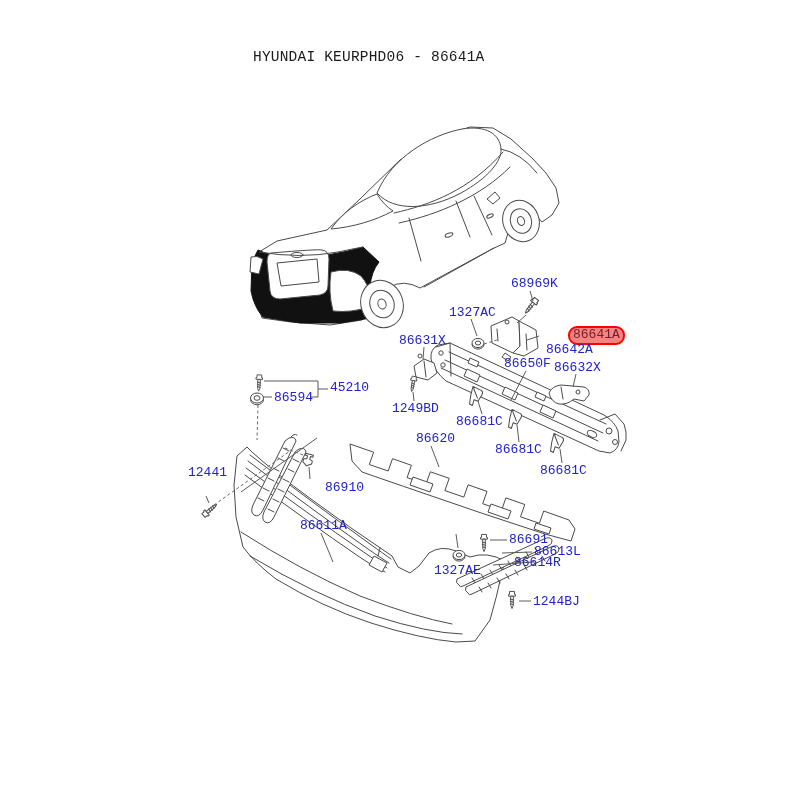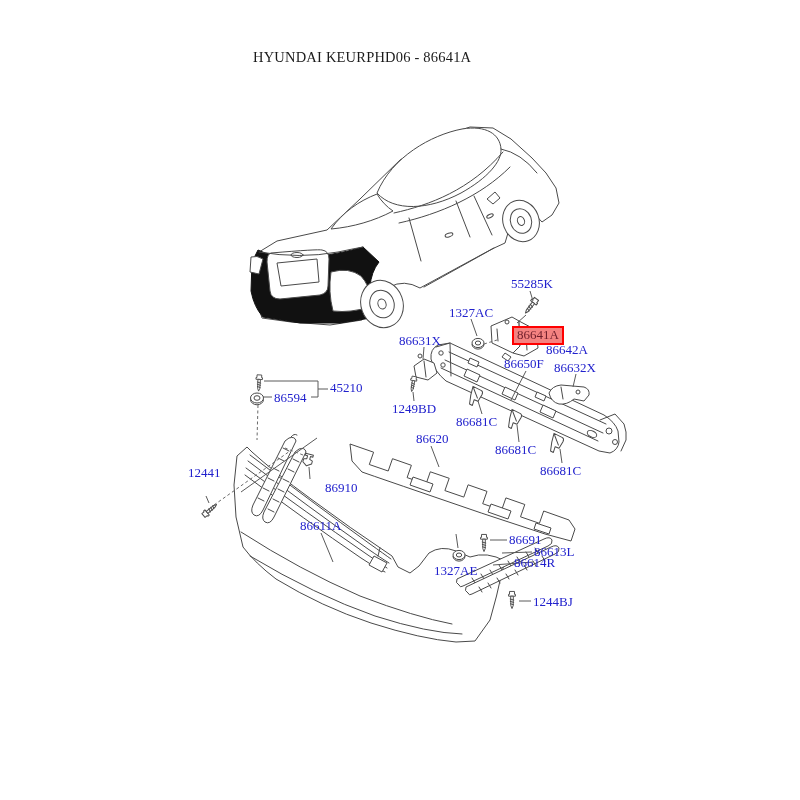--- a/index.html
+++ b/index.html
@@ -1,17 +1,17 @@
 <!DOCTYPE html>
 <html><head>
 <meta charset="utf-8">
 <style>
   html,body{margin:0;padding:0;background:#fff;}
   .page{position:relative;width:800px;height:800px;background:var(--page-bg,#fff);overflow:hidden;
-        font-family:Liberation Serif, serif;}
+        font-family:Liberation Mono, monospace;}
   .title{position:absolute;left:253px;top:49px;font-size:14.5px;color:#1a1a1a;letter-spacing:.2px;white-space:nowrap;}
   svg.art{position:absolute;left:0;top:0;}
   .labels{position:absolute;left:0;top:0;width:800px;height:800px;pointer-events:none;}
   .part-label{position:absolute;font-size:13px;line-height:1.05;color:var(--label-blue,#2121cd);
         white-space:nowrap;pointer-events:auto;cursor:pointer;}
   .part-label.highlighted{background:var(--hl-bg,#f48381);border:2px solid var(--hl-border,#ff0000);
         color:var(--hl-text,#6e1d2a);padding:0 3px 1px 3px;}
   .stroke{fill:none;stroke:#4a4a4a;stroke-width:1;stroke-linejoin:round;stroke-linecap:round;}
   .white{fill:#ffffff;stroke:#4a4a4a;stroke-width:1;stroke-linejoin:round;}
   .leader{fill:none;stroke:#5a5a5a;stroke-width:1;}
@@ -180,23 +180,23 @@
         M264,381 H318 M318,381 V397 M263,397 H272 M311,397 H318 M318,389 H328
         M206,496 L209,503 M309,467 L310,479 M321,533 L333,562 M456,534 L458,548
         M490,540 L507,540 M532,552 L502,553 M533,562 L493,565 M531,601 L519,601
         M526,315 L517,323"></path>
       <path class="dashed" d="M258,405 L257,440 M214,505 L290,451 M303,455 L285,448 M484,344 L497,340"></path>
       <path class="leader" d="M317,438 L241,492" stroke="#7a7a7a"></path>
     </g>
   </svg>
 
   <div class="labels">
-      <div class="part-label" style="left: 511px; top: 277px;">55285K</div>
+      <div class="part-label" style="left: 511px; top: 277px;">68969K</div>
       <div class="part-label" style="left: 437px; top: 306px; margin-left: 12px;">1327AC</div>
-      <div class="part-label highlighted" style="left: 512px; top: 326px;">86641A</div>
+      <div class="part-label highlighted" style="left: 568px; top: 326px; border-radius: 9px;">86641A</div>
       <div class="part-label" style="left: 546px; top: 343px;">86642A</div>
       <div class="part-label" style="left: 399px; top: 334px;">86631X</div>
       <div class="part-label" style="left: 504px; top: 357px;">86650F</div>
       <div class="part-label" style="left: 554px; top: 361px;">86632X</div>
       <div class="part-label" style="left: 392px; top: 402px;">1249BD</div>
       <div class="part-label" style="left: 456px; top: 415px;">86681C</div>
       <div class="part-label" style="left: 416px; top: 432px;">86620</div>
       <div class="part-label" style="left: 495px; top: 443px;">86681C</div>
       <div class="part-label" style="left: 540px; top: 464px;">86681C</div>
       <div class="part-label" style="left: 330px; top: 381px;">45210</div>

